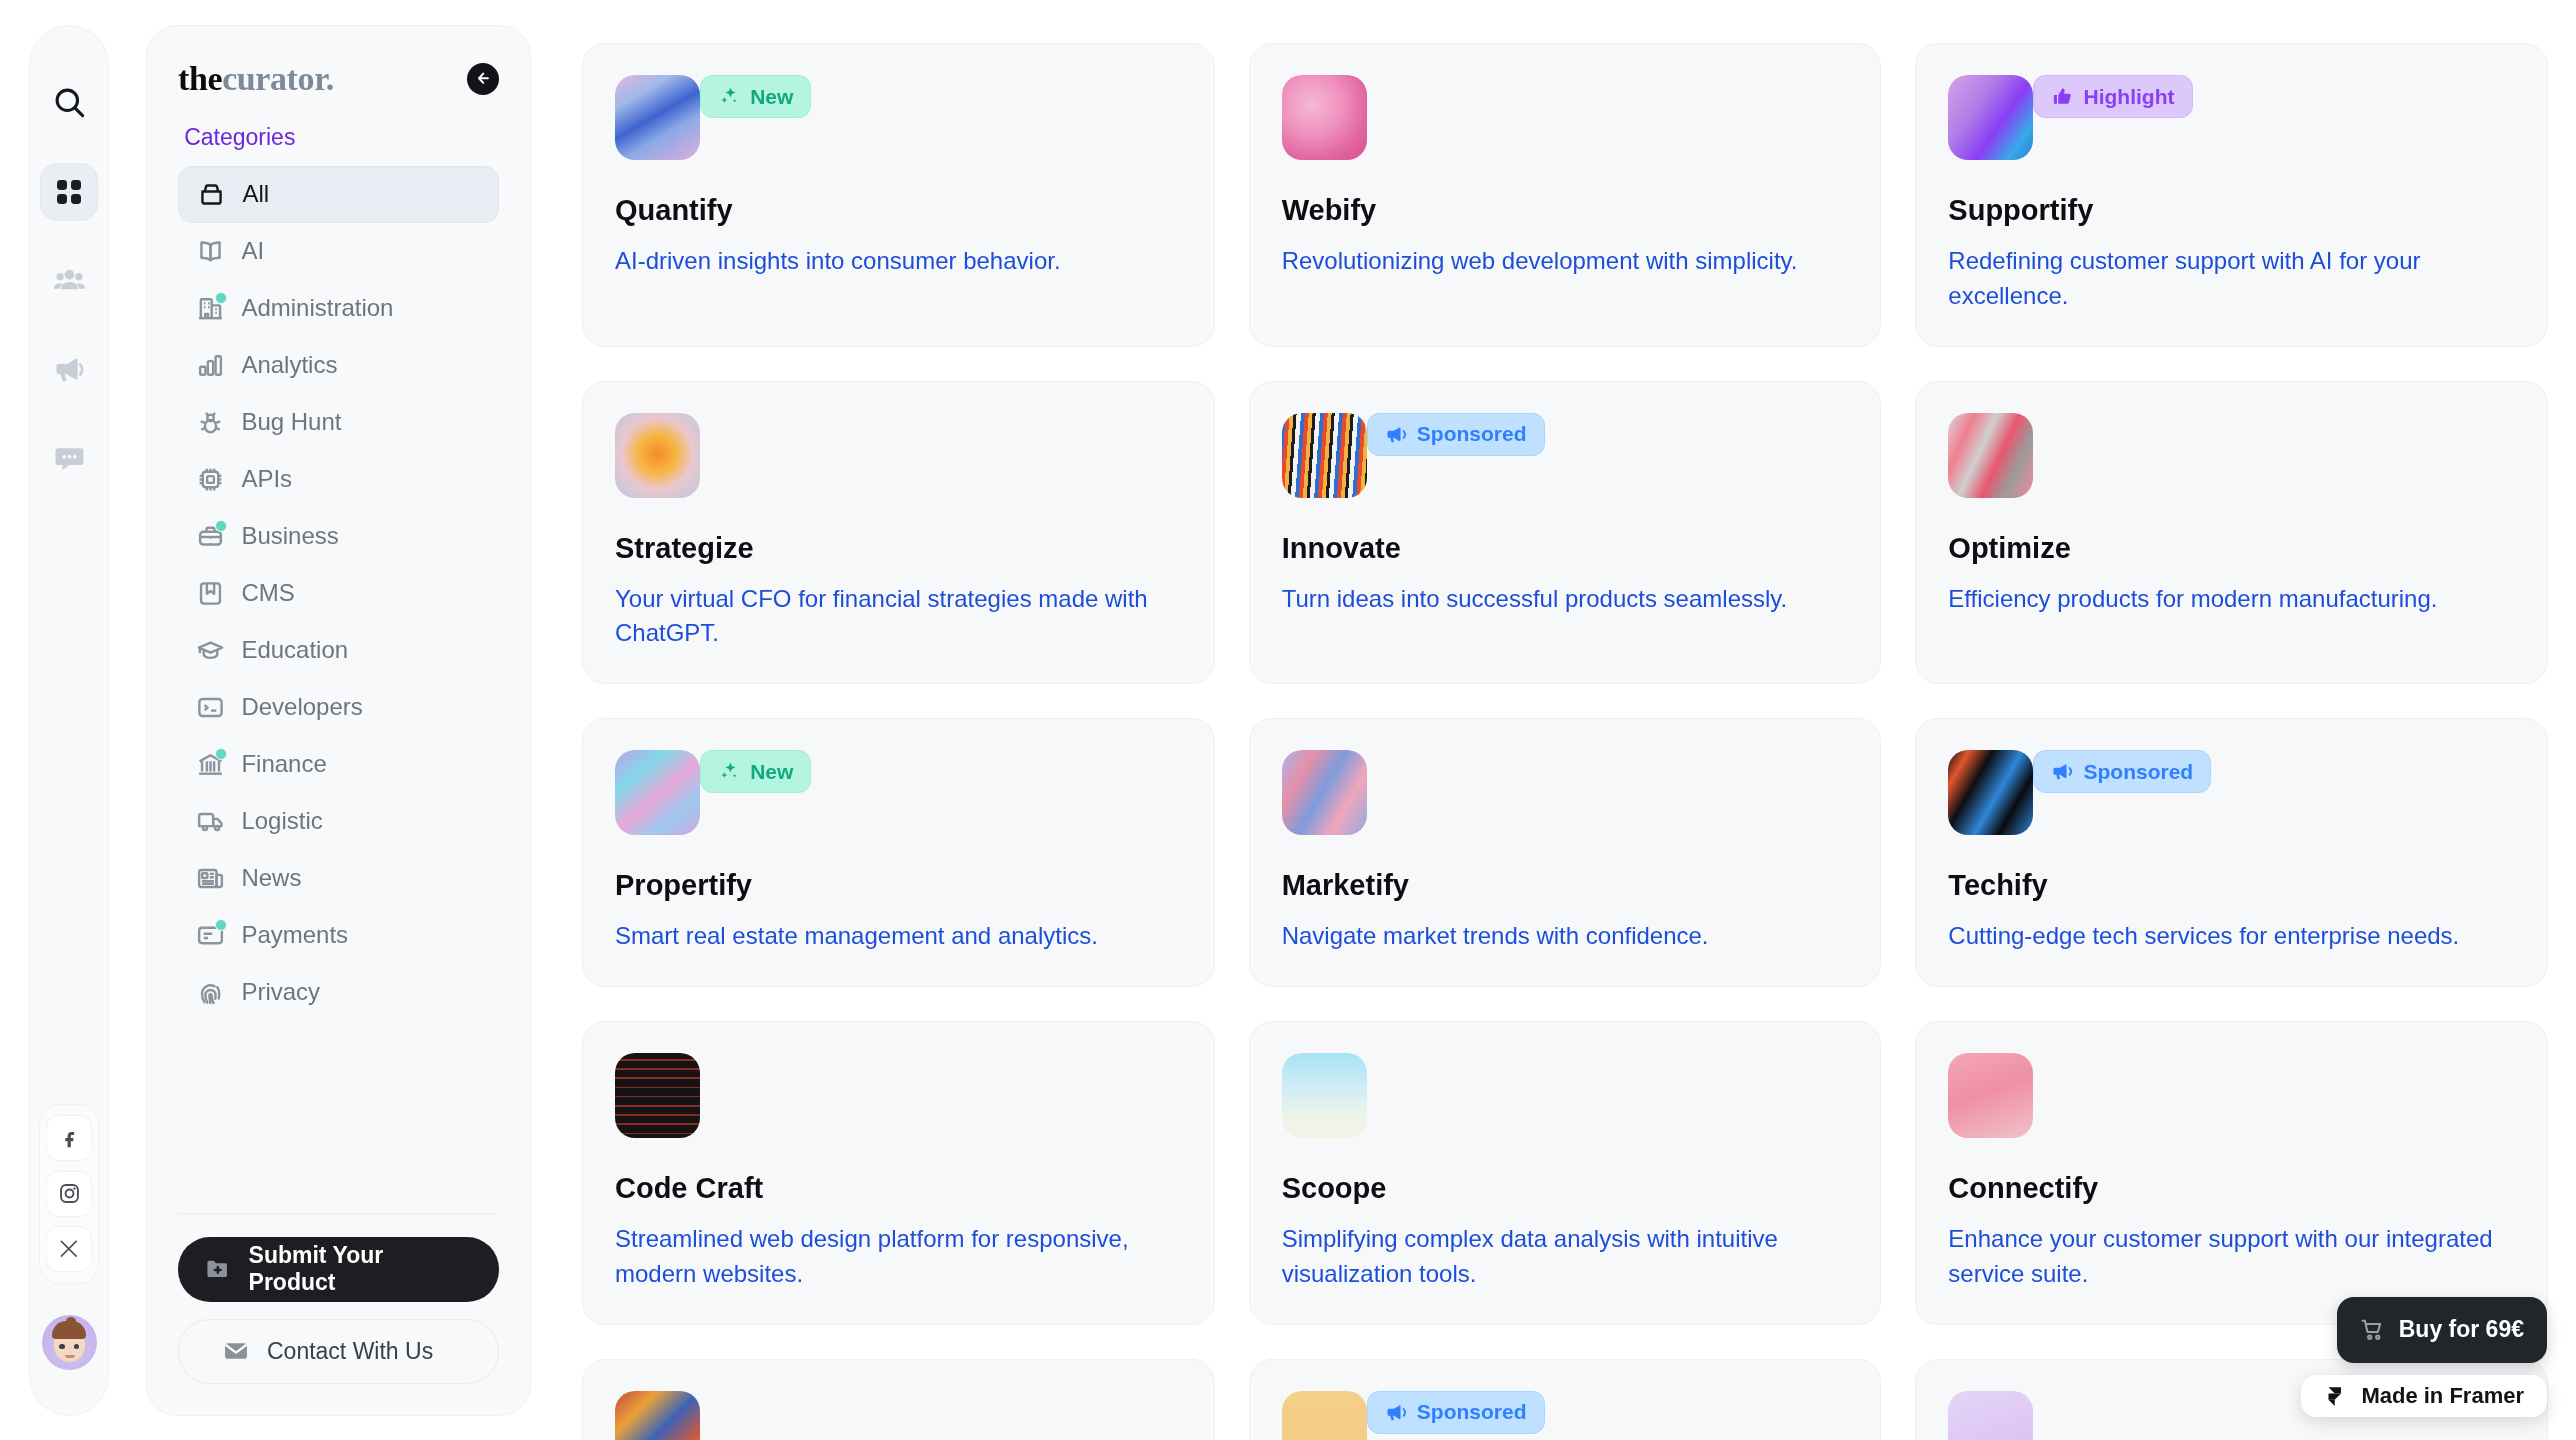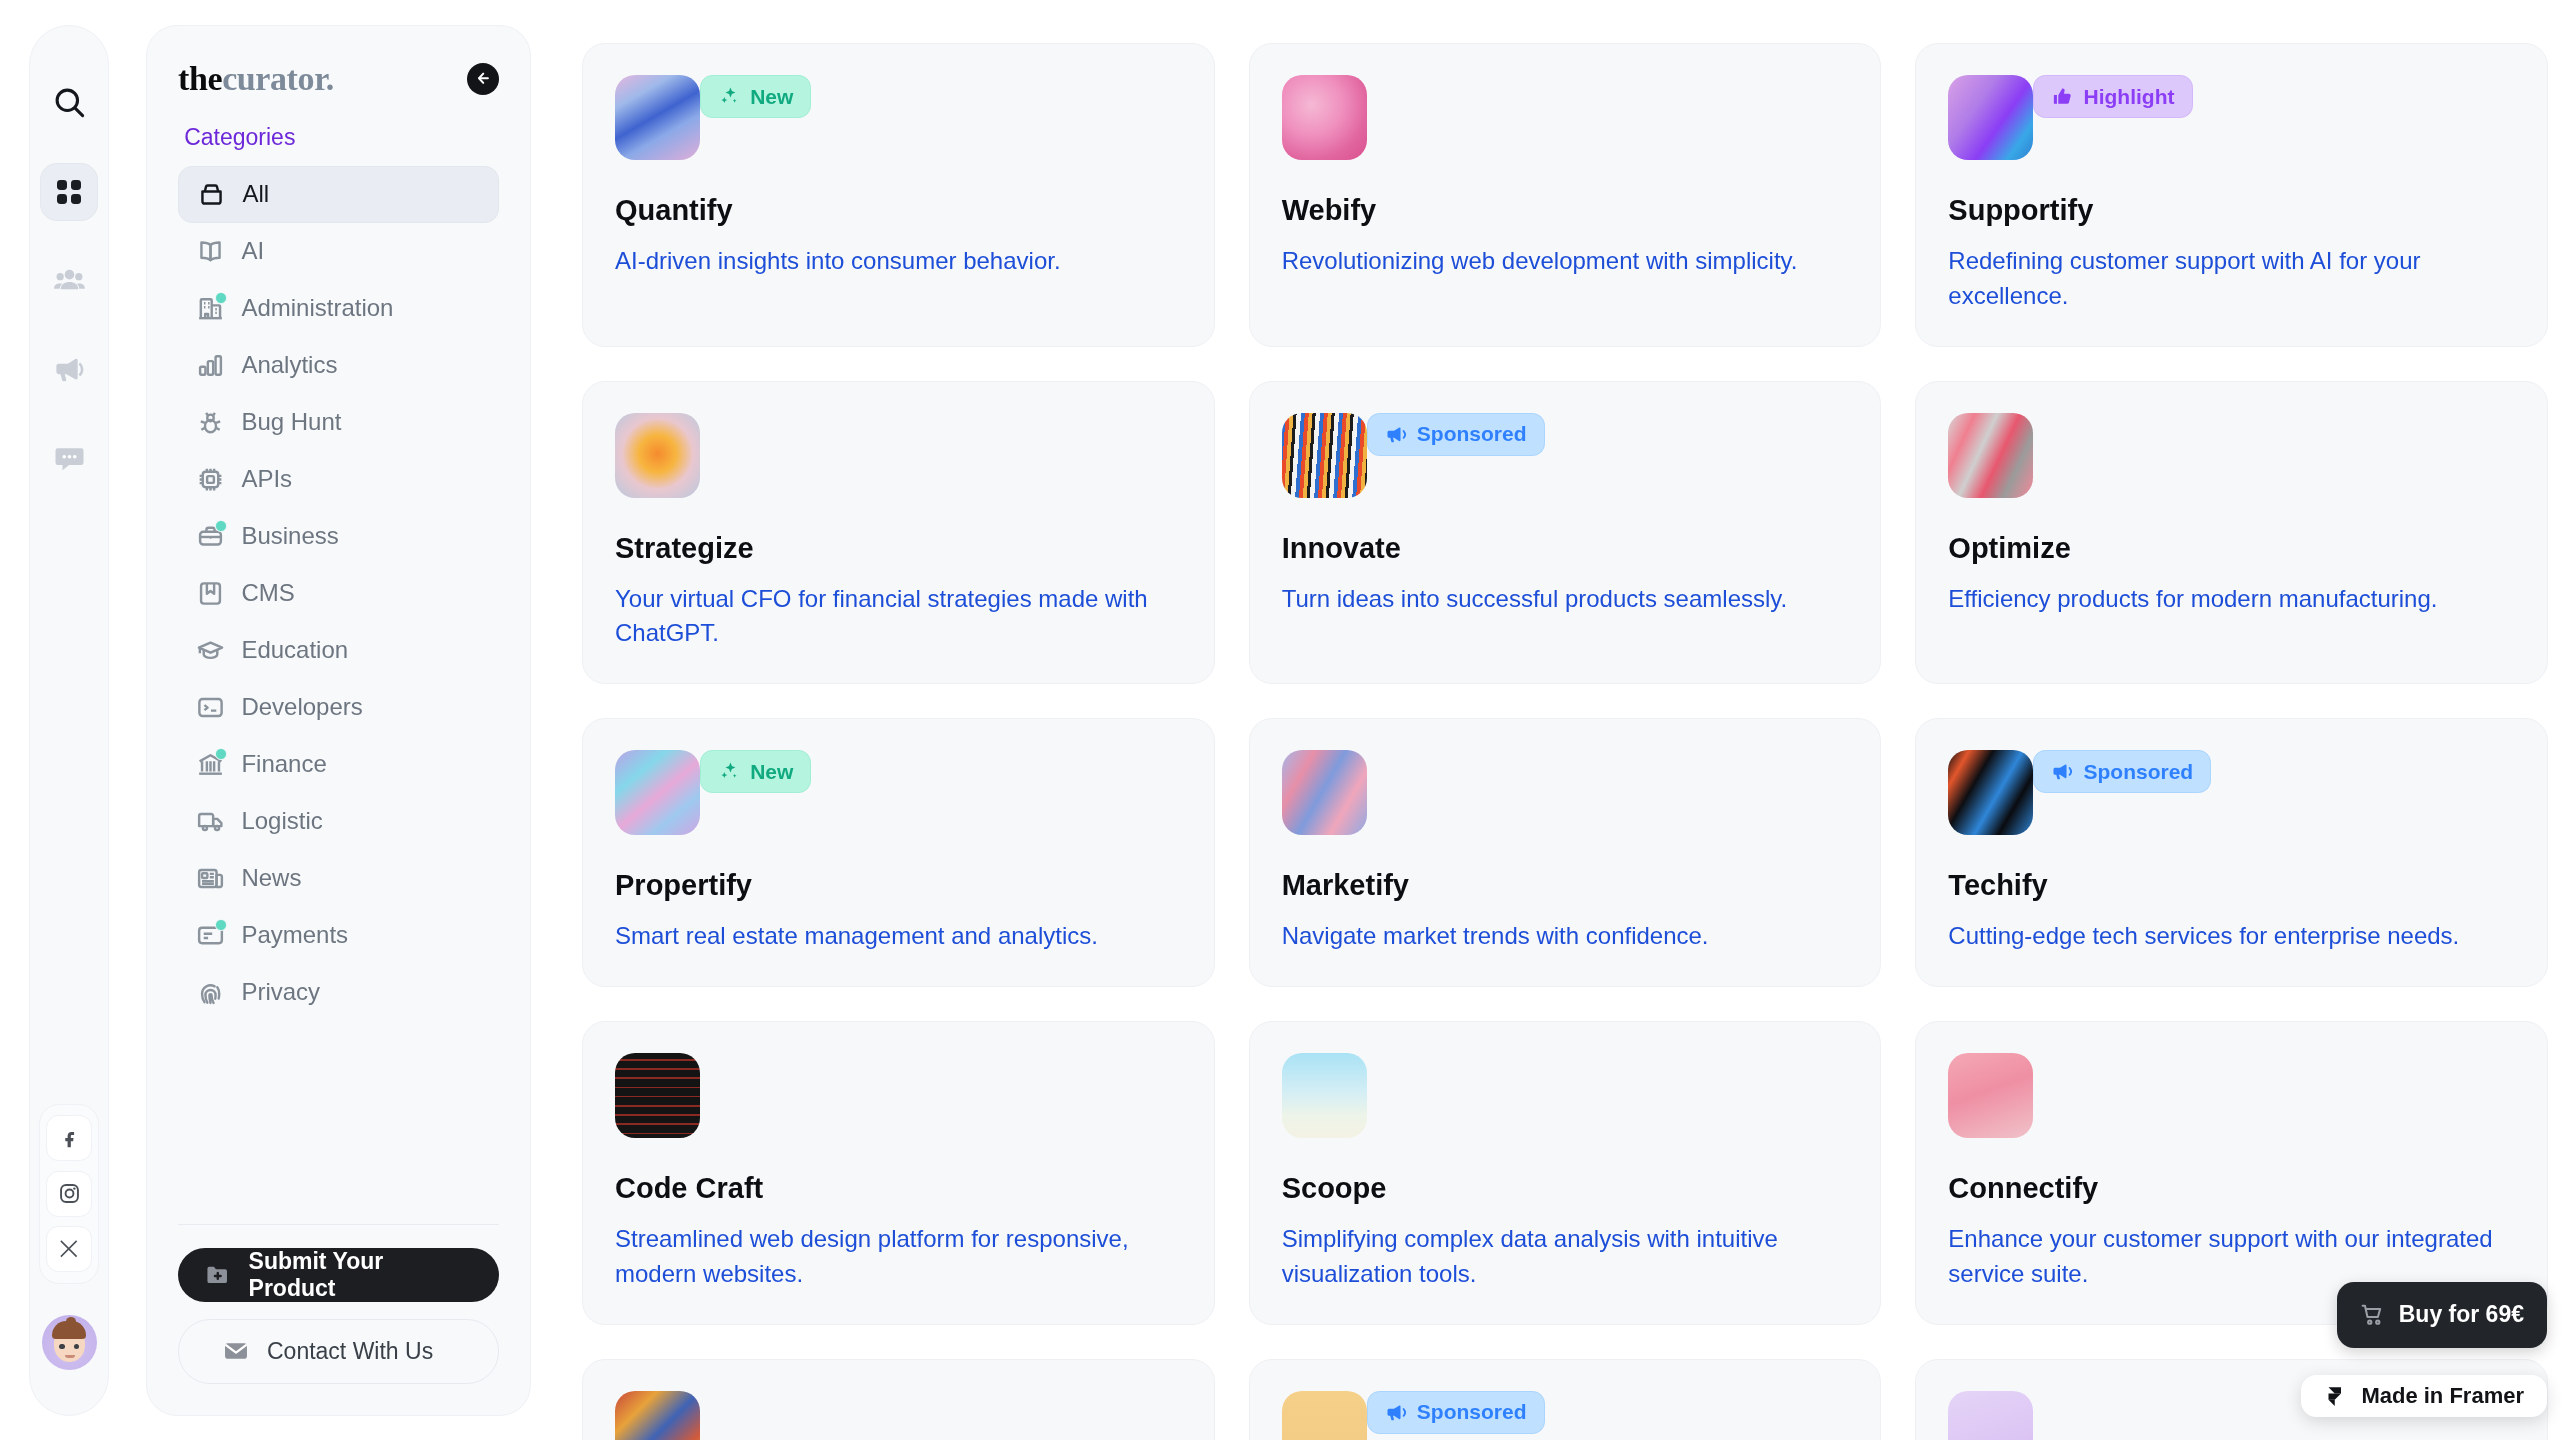--- a/index.html
+++ b/index.html
@@ -82,21 +82,21 @@
   .cat-label { font-size: 24px; color: #6d7680; }
   .cat-item.active .cat-label { color: #14171b; }
   .cat-icon { position: relative; width: 31px; height: 31px; flex: none;
     display:flex; align-items:center; justify-content:center; }
   .dot {
     position: absolute; right: -0.8px; top: -0.8px; width: 11.5px; height: 11.5px;
     border-radius: 50%; background: #5fd9c2; border: 1.5px solid #f7f9fb;
   }
   .side-foot { padding-bottom: 31px; border-top: 1.5px solid #e8ecf1; padding-top: 23px; }
   .btn-dark {
-    height: 54px; border-radius: 32px; background: #1c1e22; color: #ffffff;
+    height: 65px; border-radius: 32px; background: #1c1e22; color: #ffffff;
     display: flex; align-items: center; gap: 17px; padding: 0 26px;
     font-size: 23px; font-weight: bold; cursor: pointer; margin-bottom: 17px;
   }
   .btn-light {
     height: 65px; border-radius: 32px; background: #f7f9fb; border: 1.5px solid #e7ebf0;
     color: #3a4048; display: flex; align-items: center; gap: 17px;
     padding: 0 43px; font-size: 23px; cursor: pointer;
   }
 
   
@@ -128,21 +128,20 @@
     background: #22262b; color: #ffffff; border-radius: 17px;
     height: 66px; display: flex; align-items: center; gap: 12.3px;
     padding: 0 23px; font-size: 23px; font-weight: bold; cursor: pointer;
     box-shadow: 0 4.6px 15.4px rgba(0,0,0,.18);
   }
   .framer-btn {
     background: #ffffff; color: #111317; border-radius: 15.4px;
     height: 42px; display: flex; align-items: center; gap: 16px;
     padding: 0 23px; font-size: 22px; font-weight: bold; cursor: pointer;
     box-shadow: 0 4.6px 17px rgba(0,0,0,.14);
-    margin-top: 15px;
   }
 </style>
 </head>
 <body>
 
 <div class="app">
 
   <div class="rail">
 
     <div class="rail-btn">

